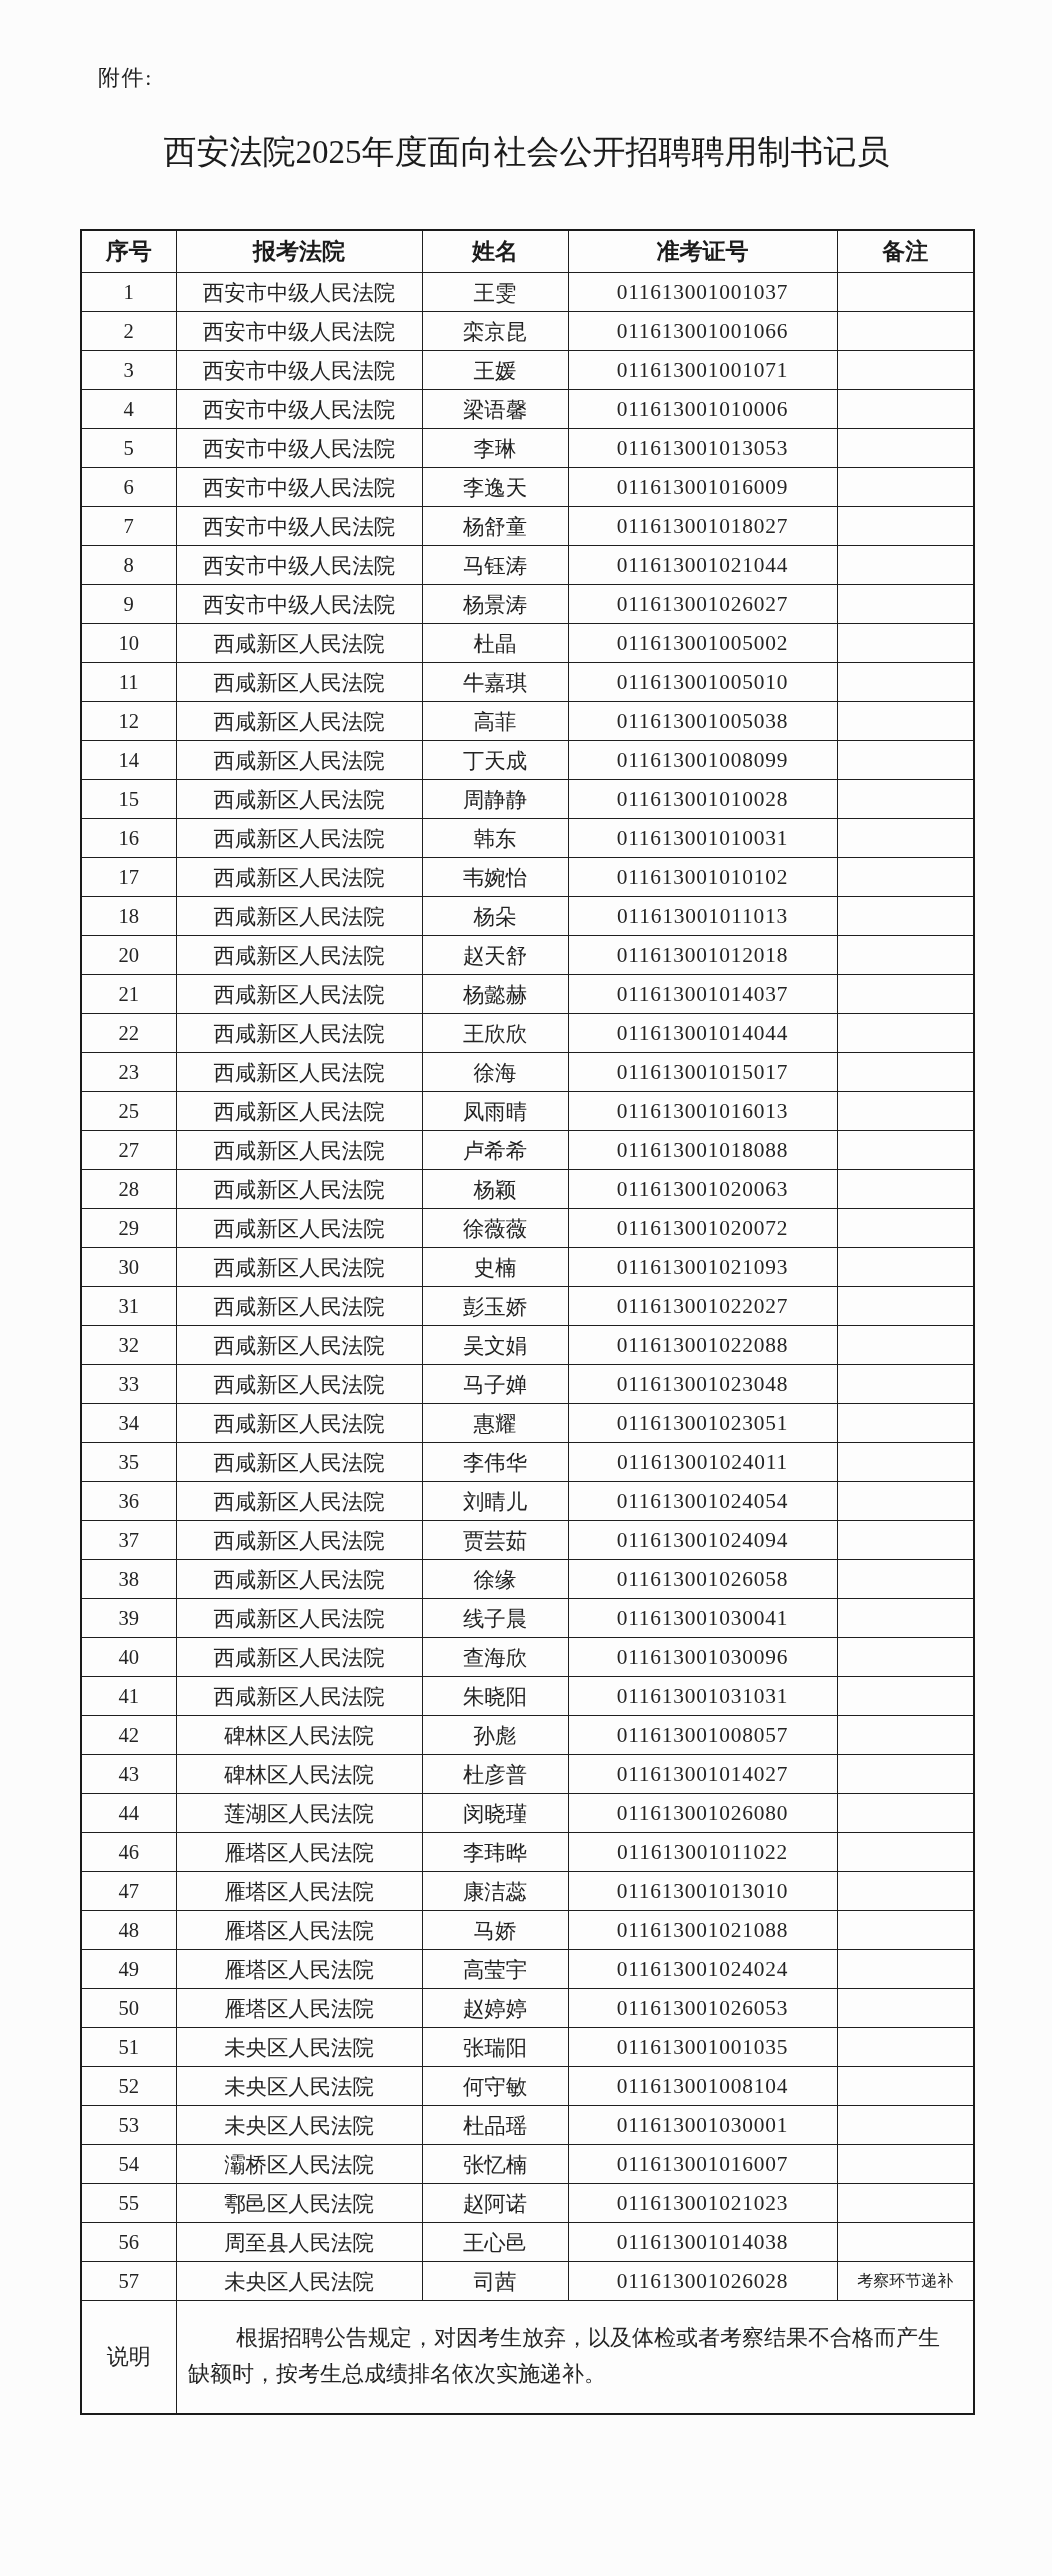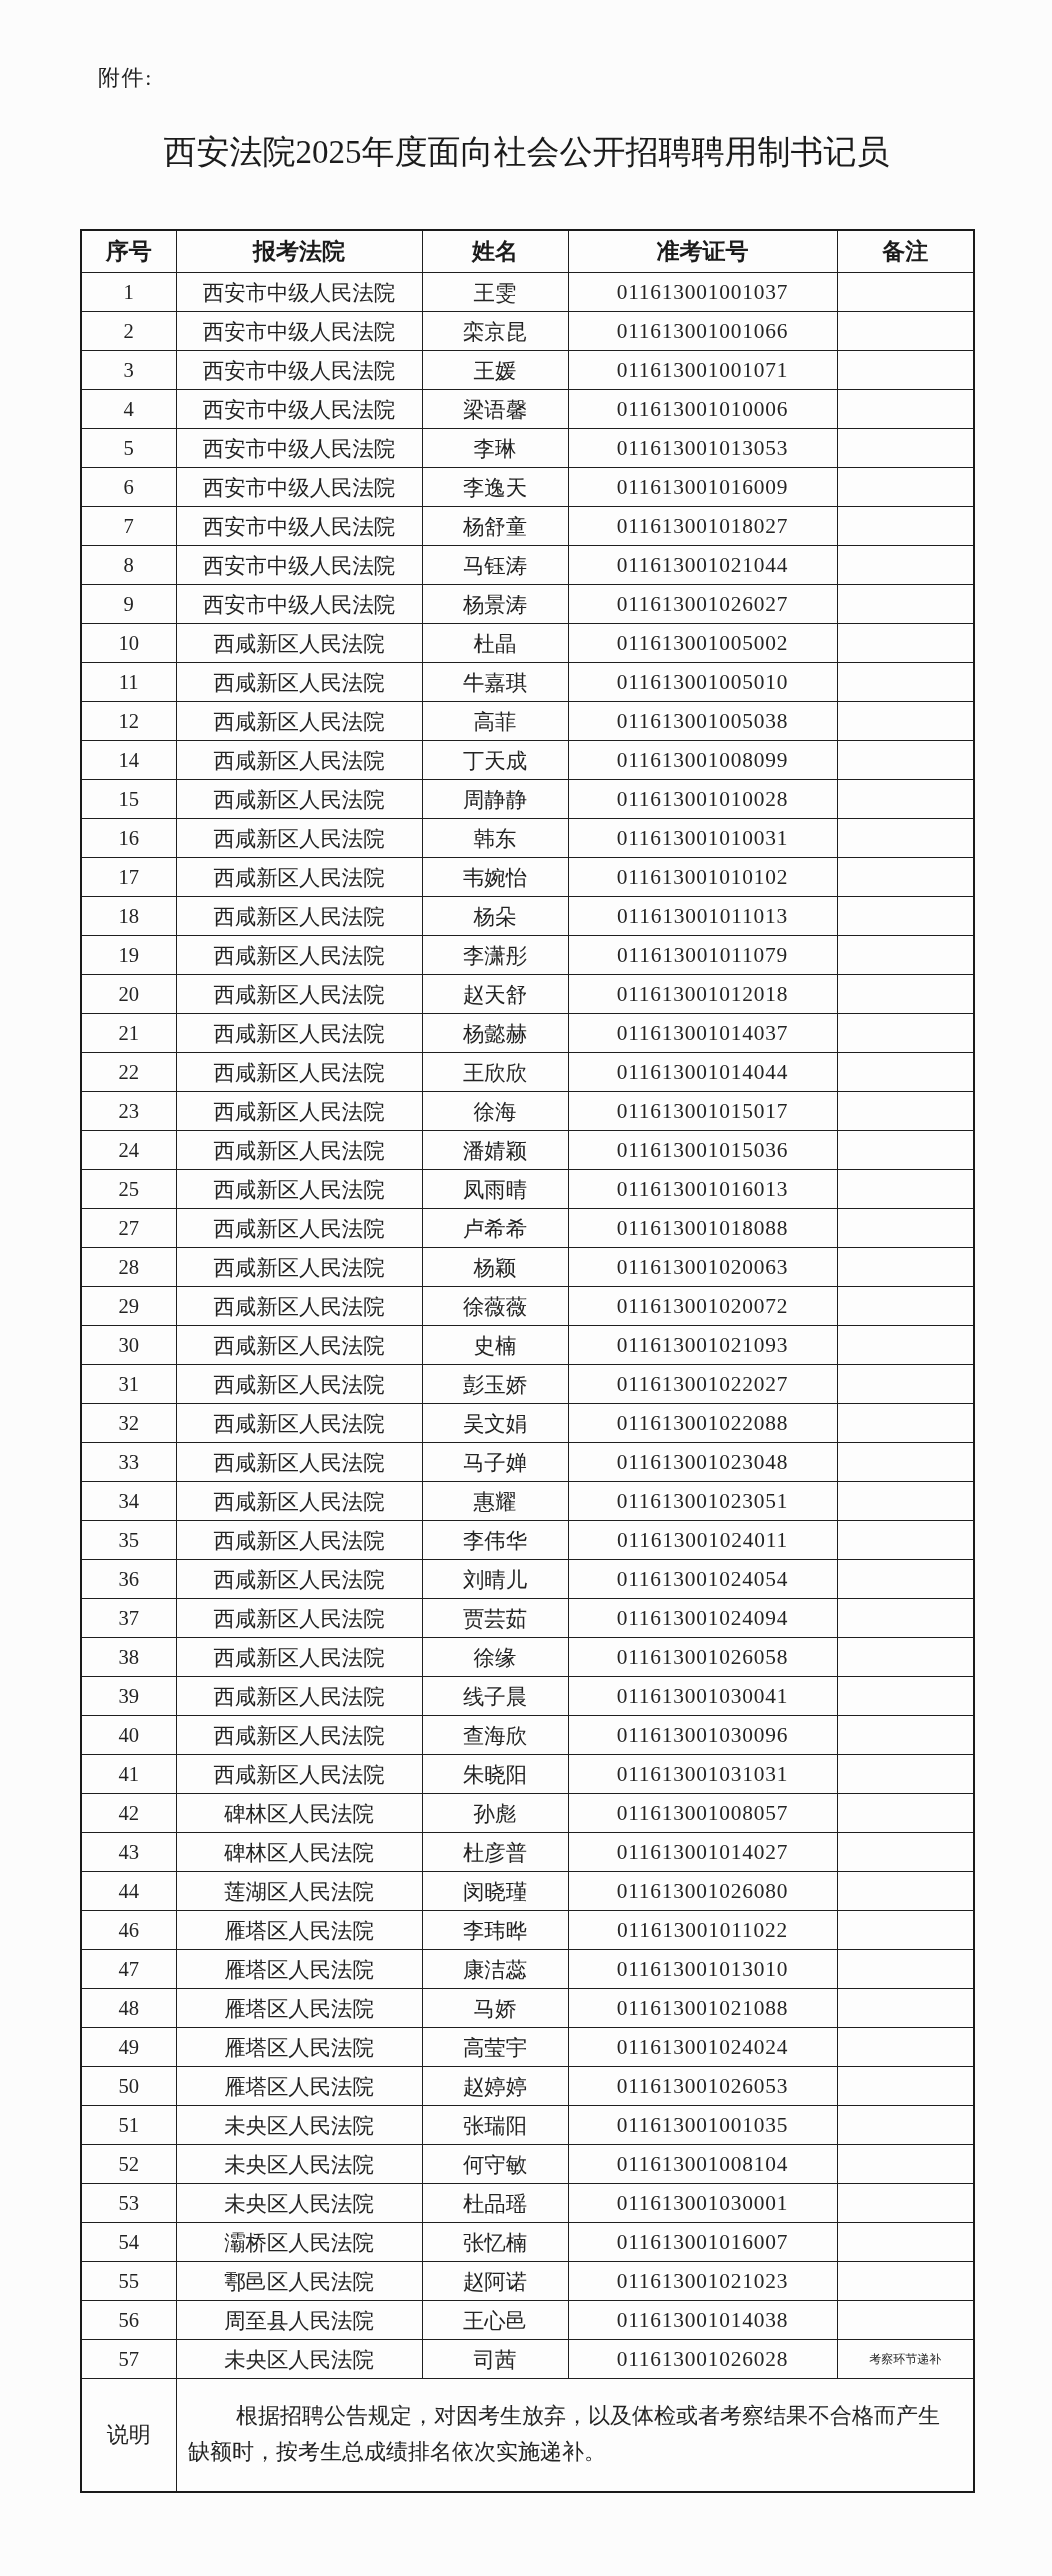--- a/index.html
+++ b/index.html
@@ -57,21 +57,21 @@
     font-size: 23px;
     font-weight: bold;
     color: #1b1b1b;
   }
   table.roster td {
     height: 38px;
     font-size: 21.4px;
   }
   table.roster td.c0 { font-size: 20.6px; }
   table.roster td.c3 { letter-spacing: 0.8px; }
-  table.roster td.c4 { font-size: 12px; }
+  table.roster td.c4 { font-size: 16px; }
   tr.note-row td.note-label {
     height: 99px;
     font-size: 22px;
   }
   tr.note-row td.note-text {
     height: 99px;
     font-size: 22px;
     text-align: left;
     white-space: normal;
     line-height: 36px;
@@ -220,27 +220,20 @@
         <td class="c4"></td>
       </tr>
       <tr>
         <td class="c0">18</td>
         <td class="c1">西咸新区人民法院</td>
         <td class="c2">杨朵</td>
         <td class="c3">011613001011013</td>
         <td class="c4"></td>
       </tr>
       <tr>
-        <td class="c0">19</td>
-        <td class="c1">西咸新区人民法院</td>
-        <td class="c2">李潇彤</td>
-        <td class="c3">011613001011079</td>
-        <td class="c4"></td>
-      </tr>
-      <tr>
         <td class="c0">20</td>
         <td class="c1">西咸新区人民法院</td>
         <td class="c2">赵天舒</td>
         <td class="c3">011613001012018</td>
         <td class="c4"></td>
       </tr>
       <tr>
         <td class="c0">21</td>
         <td class="c1">西咸新区人民法院</td>
         <td class="c2">杨懿赫</td>
@@ -252,27 +245,20 @@
         <td class="c1">西咸新区人民法院</td>
         <td class="c2">王欣欣</td>
         <td class="c3">011613001014044</td>
         <td class="c4"></td>
       </tr>
       <tr>
         <td class="c0">23</td>
         <td class="c1">西咸新区人民法院</td>
         <td class="c2">徐海</td>
         <td class="c3">011613001015017</td>
-        <td class="c4"></td>
-      </tr>
-      <tr>
-        <td class="c0">24</td>
-        <td class="c1">西咸新区人民法院</td>
-        <td class="c2">潘婧颖</td>
-        <td class="c3">011613001015036</td>
         <td class="c4"></td>
       </tr>
       <tr>
         <td class="c0">25</td>
         <td class="c1">西咸新区人民法院</td>
         <td class="c2">凤雨晴</td>
         <td class="c3">011613001016013</td>
         <td class="c4"></td>
       </tr>
       <tr>

